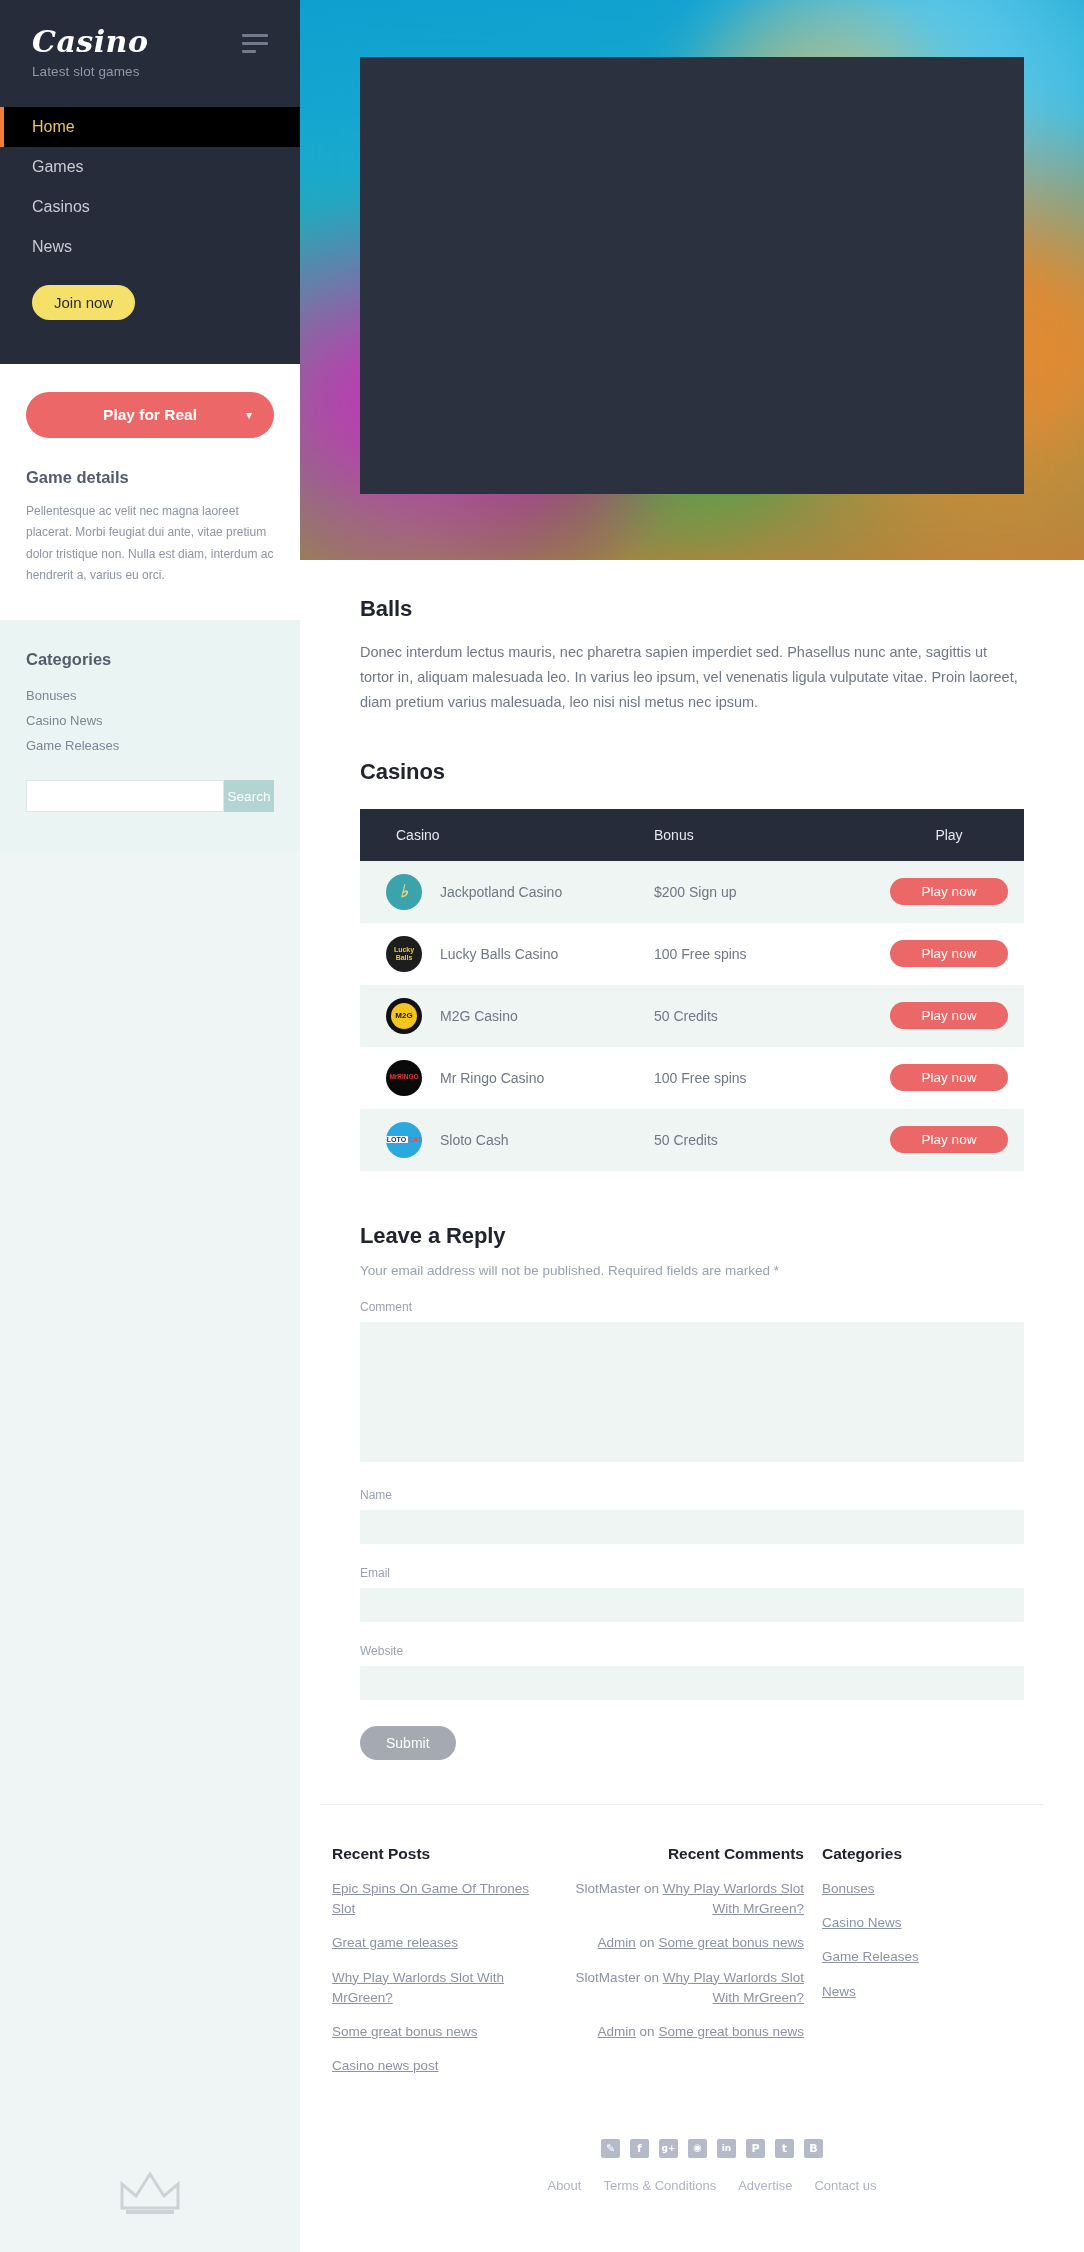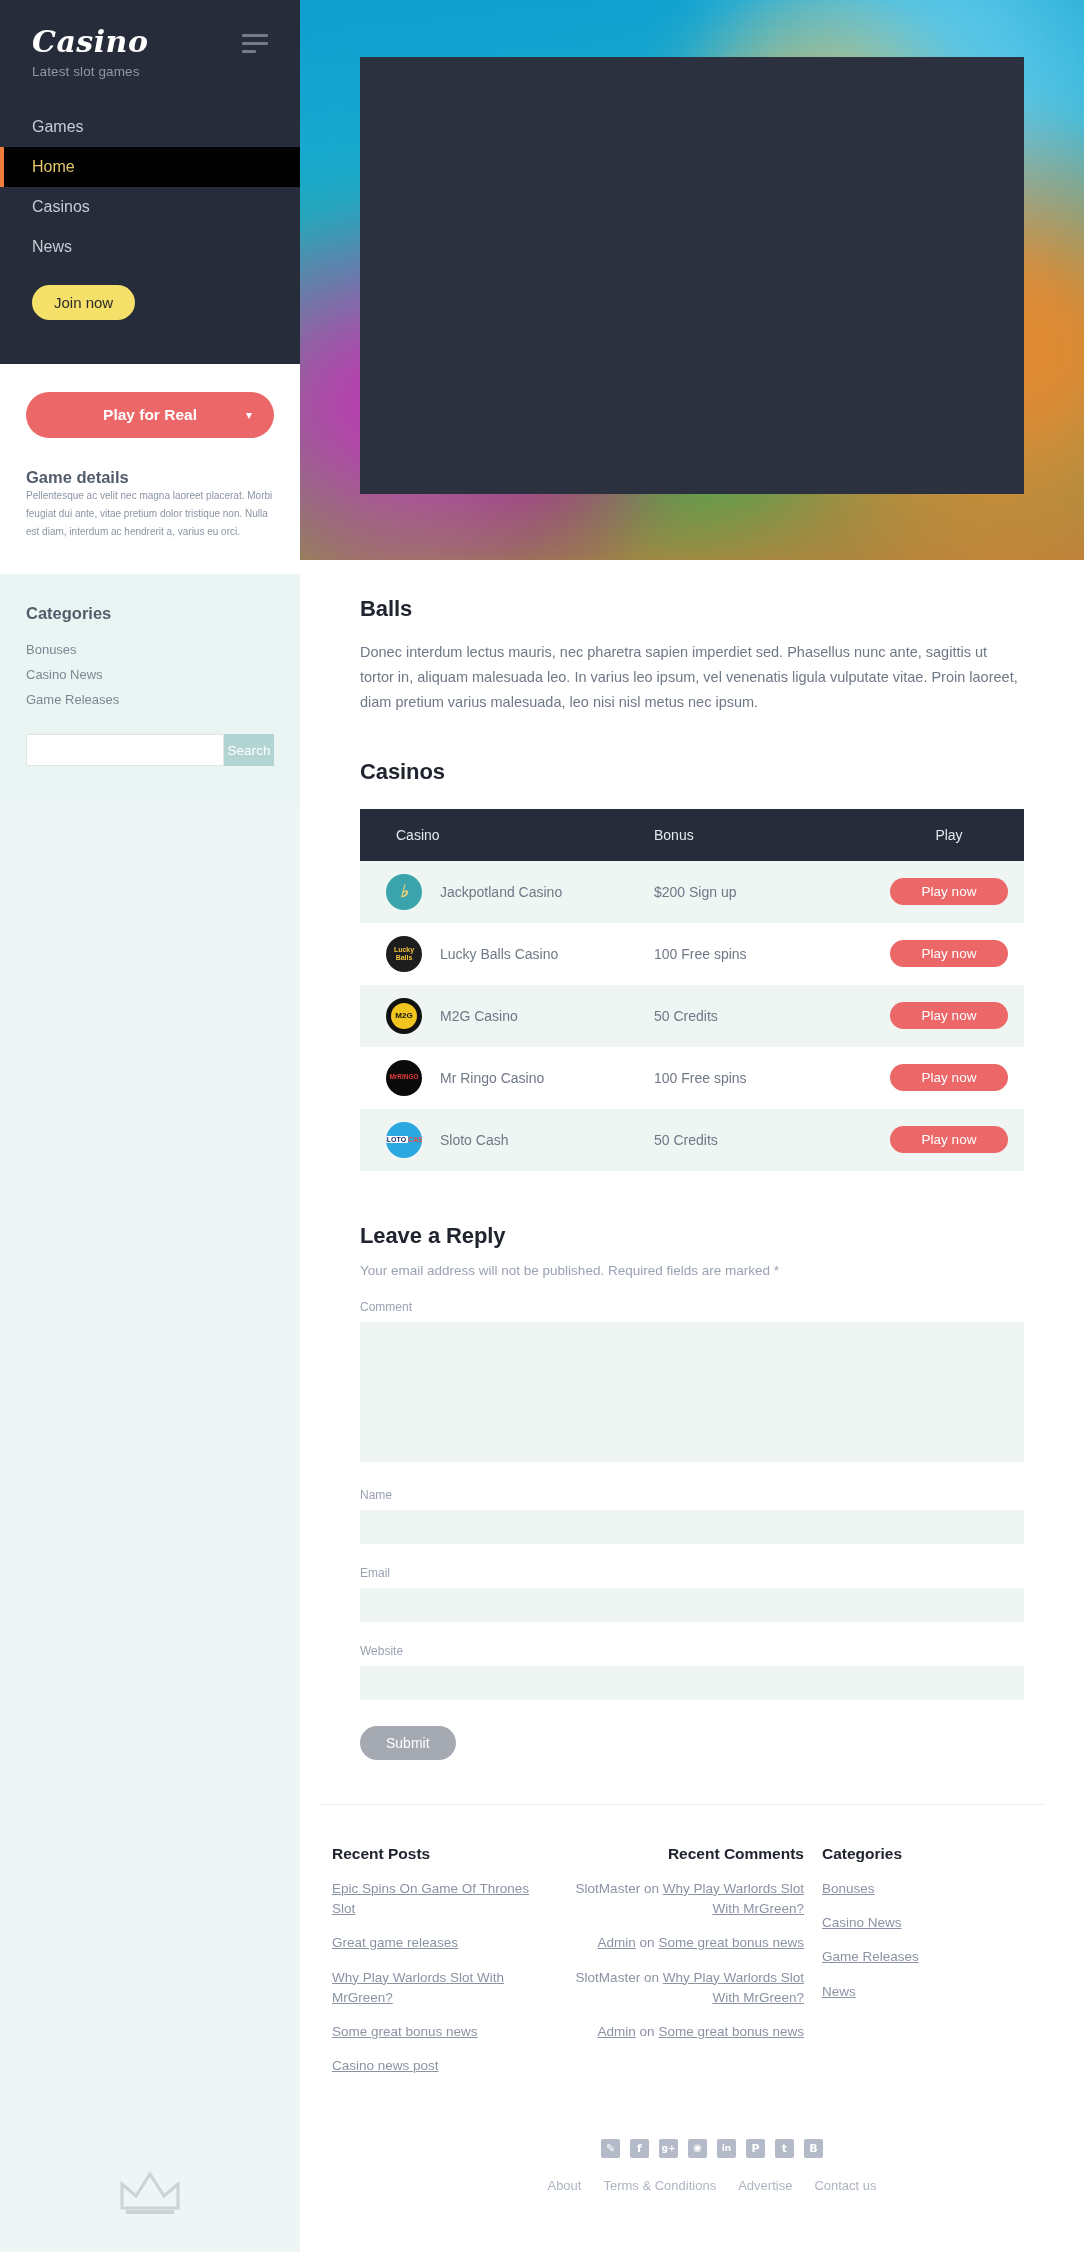--- a/index.html
+++ b/index.html
@@ -116,22 +116,23 @@
     font-weight: normal;
   }
   .sb-heading {
     color: #525c6b;
     font-size: 16.5px;
     font-weight: bold;
     margin-top: 30px;
   }
   .sb-para {
     color: #8b95a3;
-    font-size: 10px;
+    font-size: 12px;
     line-height: 1.78;
+    margin-top: 14px;
   }
   .sidebar-cats {
     background: #eaf4f2;
     padding: 30px 26px 40px 26px;
   }
   .cat-link {
     display: block;
     color: #7c8694;
     font-size: 13px;
     text-decoration: none;
@@ -418,22 +419,22 @@
         <div class="brand-title">Casino</div>
         <div class="hamburger">
           <i></i>
           <i></i>
           <i></i>
         </div>
       </div>
       <div class="brand-sub">Latest slot games</div>
 
       <nav class="nav">
+        <a class="nav-item active" href="#">Home</a>
         <a class="nav-item" href="#">Games</a>
-        <a class="nav-item active" href="#">Home</a>
         <a class="nav-item" href="#">Casinos</a>
         <a class="nav-item" href="#">News</a>
       </nav>
 
       <div class="join-wrap">
         <button class="join-btn">Join now</button>
       </div>
     </div>
 
     <div class="sidebar-white">

